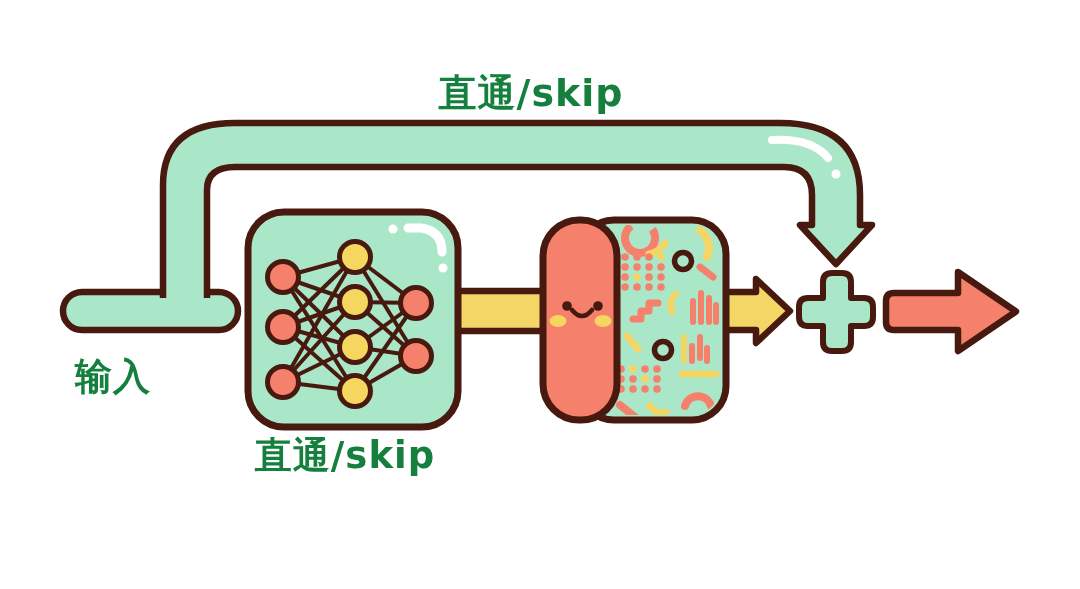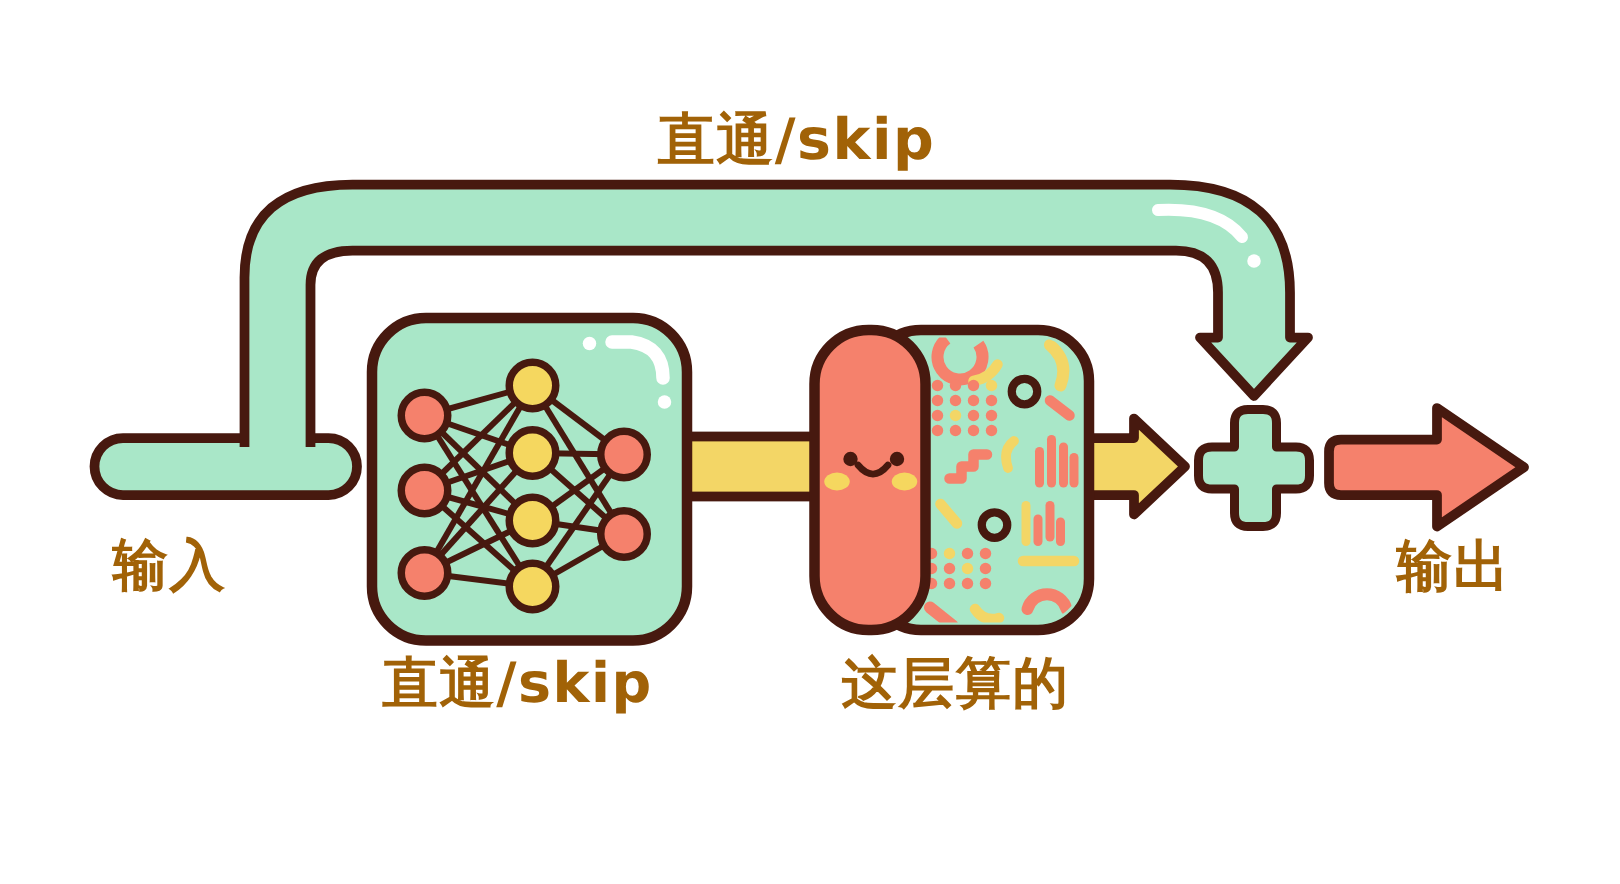--- a/index.html
+++ b/index.html
@@ -7,21 +7,21 @@
     position:relative;
     width:1080px;height:589px;
     background:#ffffff;
     overflow:hidden;
     font-family:"DejaVu Sans","Liberation Sans",sans-serif;
   }
   .stage svg{position:absolute;left:0;top:0;}
   .lbl{
     position:absolute;
     transform:translateX(-50%);
-    color:#a16207;
+    color:#15803d;
     font-weight:bold;
     white-space:nowrap;
     letter-spacing:1px;
     line-height:1;
     user-select:none;
   }
   .lbl-top    {left:531px; top:74px;  font-size:38px;}
   .lbl-input  {left:113px; top:358px; font-size:37px;}
   .lbl-box    {left:345px; top:437px; font-size:37px;}
   .lbl-layer  {left:637px; top:437px; font-size:37px;}
@@ -181,16 +181,14 @@
     </g>
 
     <g>
       <path d="M 886,301 Q 886,293 894,293 L 958,293 L 958,272 L 1016,311.5 L 958,351 L 958,330 L 894,330 Q 886,330 886,322 Z" fill="#f5816c" stroke="#47190f" stroke-width="6.5" stroke-linejoin="round"></path>
     </g>
   </svg>
 
   <div class="lbl lbl-top">直通/skip</div>
   <div class="lbl lbl-input">输入</div>
   <div class="lbl lbl-box">直通/skip</div>
-  <div class="lbl lbl-layer">这层算的</div>
-  <div class="lbl lbl-output">输出</div>
 
 </div>
 
 </body></html>

